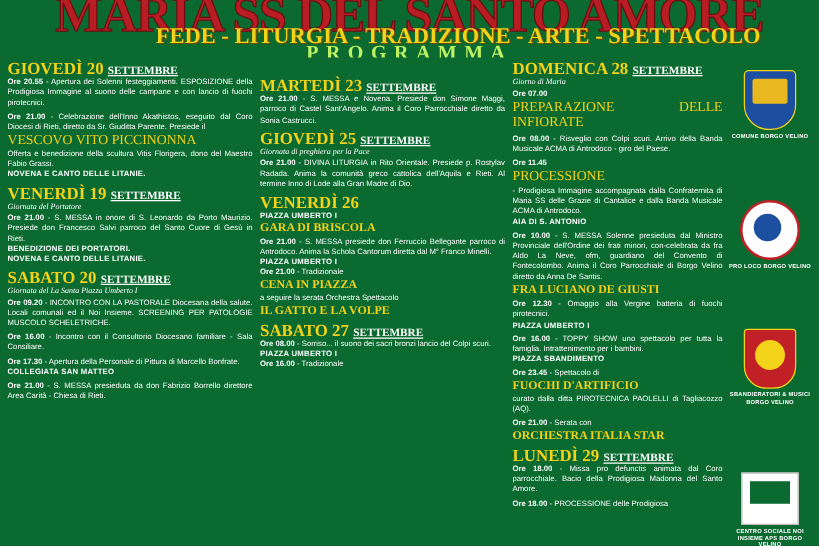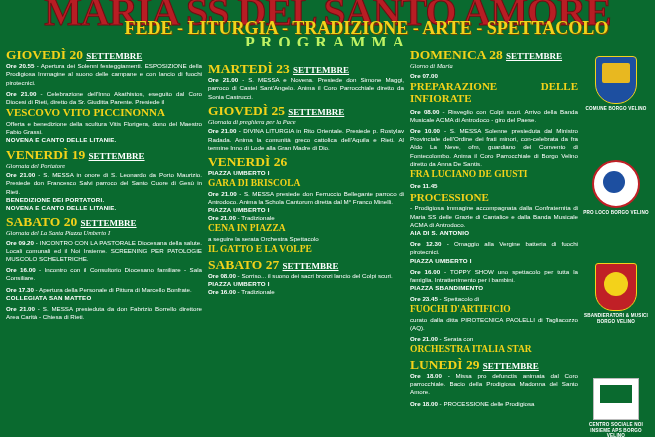--- a/index.html
+++ b/index.html
@@ -85,21 +85,21 @@
     color:#ffffff;
     margin-bottom:1px;
   }
   .ev{
     margin:0 0 3px 0;
     text-align:justify;
   }
   .ora{font-weight:bold;}
   .big{
     font-family:"Liberation Serif",serif;
-    font-weight:bold;
+    font-weight:normal;
     font-size:11px;
     color:#f3d21a;
     display:block;
     line-height:1.08;
     margin:1px 0 1px 0;
   }
   .big2{
     font-family:"Liberation Serif",serif;
     font-weight:bold;
     font-size:9.5px;
@@ -257,27 +257,27 @@
   <div class="col col3">
 
     <div>
       <div class="dayhdr"><span>DOMENICA 28</span> <span class="mon">SETTEMBRE</span></div>
       <div class="sub">Giorno di Maria</div>
 
       <div class="ev"><span class="ora">Ore 07.00</span>
         <span class="big">PREPARAZIONE DELLE INFIORATE</span>
       </div>
       <div class="ev"><span class="ora">Ore 08.00</span> <span>- Risveglio con Colpi scuri. Arrivo della Banda Musicale ACMA di Antrodoco - giro del Paese.</span></div>
-      <div class="ev"><span class="ora">Ore 10.00</span> <span>- S. MESSA Solenne presieduta dal Ministro Provinciale dell'Ordine dei frati minori, con-celebrata da fra Aldo La Neve, ofm, guardiano del Convento di Fontecolombo. Anima il Coro Parrocchiale di Borgo Velino diretto da Anna De Santis.</span>
-        <span class="big2">FRA LUCIANO DE GIUSTI</span>
-      </div>
       <div class="ev"><span class="ora">Ore 11.45</span>
         <span class="big">PROCESSIONE</span>
         <span>- Prodigiosa Immagine accompagnata dalla Confraternita di Maria SS delle Grazie di Cantalice e dalla Banda Musicale ACMA di Antrodoco.</span>
         <div class="caps">AIA DI S. ANTONIO</div>
+      </div>
+      <div class="ev"><span class="ora">Ore 10.00</span> <span>- S. MESSA Solenne presieduta dal Ministro Provinciale dell'Ordine dei frati minori, con-celebrata da fra Aldo La Neve, ofm, guardiano del Convento di Fontecolombo. Anima il Coro Parrocchiale di Borgo Velino diretto da Anna De Santis.</span>
+        <span class="big2">FRA LUCIANO DE GIUSTI</span>
       </div>
       <div class="ev"><span class="ora">Ore 12.30</span> <span>- Omaggio alla Vergine batteria di fuochi pirotecnici.</span>
         <div class="caps">PIAZZA UMBERTO I</div>
       </div>
       <div class="ev"><span class="ora">Ore 16.00</span> <span>- TOPPY SHOW uno spettacolo per tutta la famiglia. Intrattenimento per i bambini.</span>
         <div class="caps">PIAZZA SBANDIMENTO</div>
       </div>
       <div class="ev"><span class="ora">Ore 23.45</span> <span>- Spettacolo di</span>
         <span class="big2">FUOCHI D'ARTIFICIO</span>
         <span>curato dalla ditta PIROTECNICA PAOLELLI di Tagliacozzo (AQ).</span>

